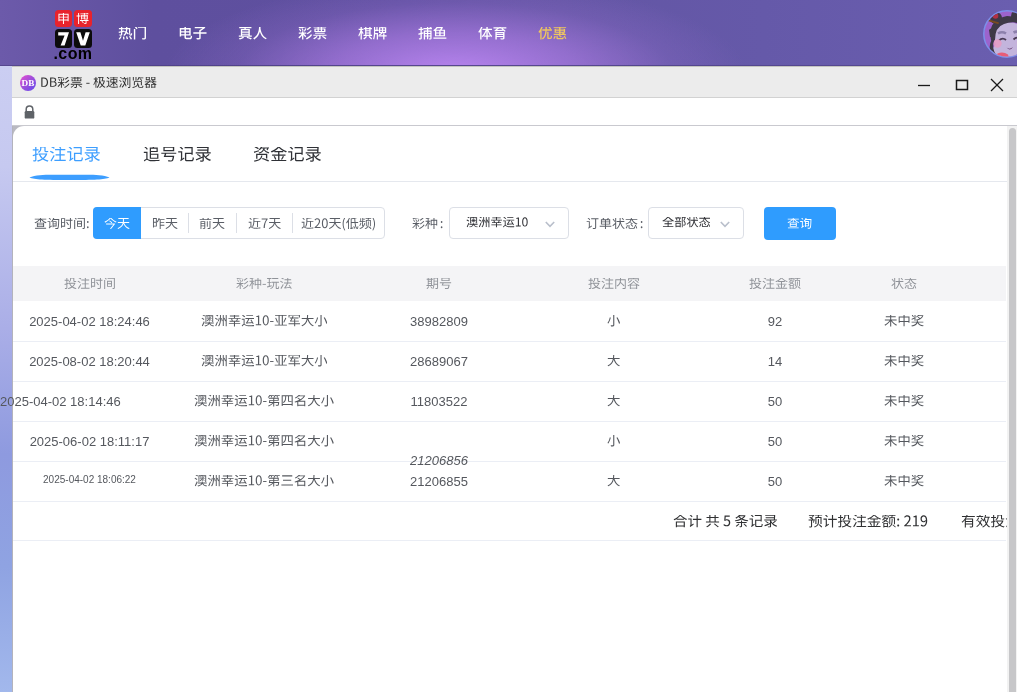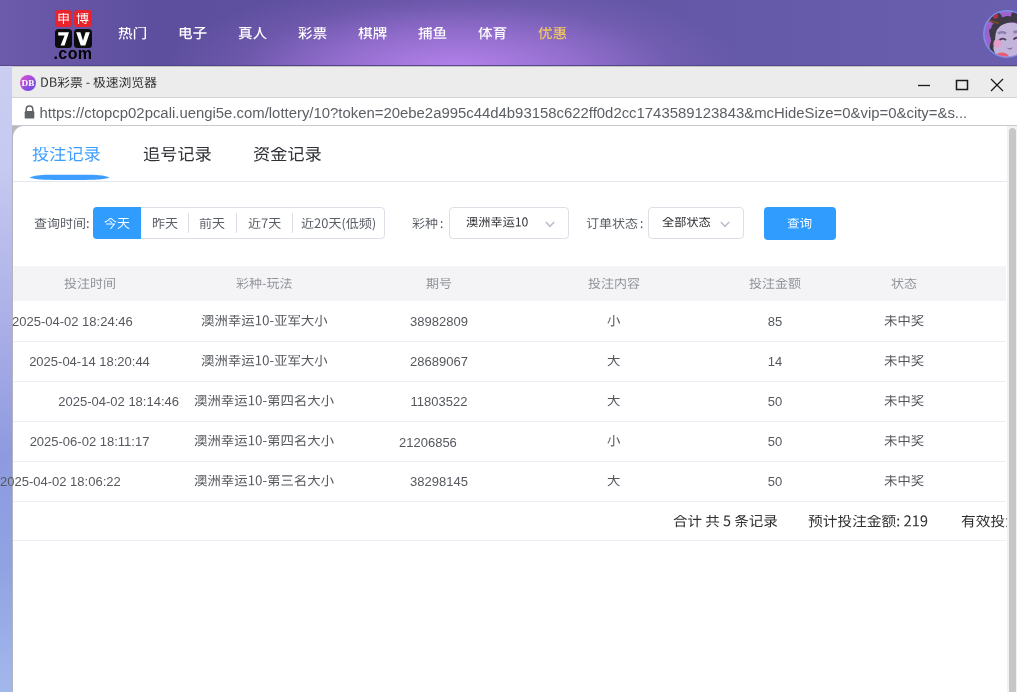--- a/index.html
+++ b/index.html
@@ -253,21 +253,20 @@
 <line x1="6" y1="8.5" x2="18" y2="8.5" stroke="#1a1a1a" stroke-width="1.3"></line>
 <rect x="44.5" y="3.5" width="11" height="9" fill="none" stroke="#1a1a1a" stroke-width="1.5"></rect>
 <line x1="79" y1="2" x2="91" y2="14" stroke="#1a1a1a" stroke-width="1.3"></line>
 <line x1="91" y1="2" x2="79" y2="14" stroke="#1a1a1a" stroke-width="1.3"></line>
 </svg>
     <div class="abs" style="left:12px;top:98px;width:1005px;height:28px;background:#fff;border-bottom:1px solid #C9C9CF;box-sizing:border-box;"></div>
     <svg class="abs" style="left:24px;top:104.5px;" width="11" height="15" viewBox="0 0 11 15">
 <path d="M2.2 6 L2.2 4.2 A3.3 3.3 0 0 1 8.8 4.2 L8.8 6" fill="none" stroke="#5f6368" stroke-width="1.5"></path>
 <rect x="0.7" y="6" width="9.6" height="7.6" rx="1.2" fill="#5f6368"></rect>
 </svg>
-    <div class="abs" style="left:39.5px;top:102px;width:960px;height:22px;font-size:14.9px;line-height:22px;color:#5B5F64;letter-spacing:0px;white-space:nowrap;overflow:hidden;">https://ctopcp02pcali.uengi5e.com/lottery/10?token=20ebe2a995c44d4b93158c622ff0d2cc1743589123843&amp;mcHideSize=0&amp;vip=0&amp;city=&amp;s...</div>
     <div class="abs" style="left:12.6px;top:126px;width:13px;height:13px;background:radial-gradient(circle 14px at 13px 13px,rgba(150,150,158,0) 8px,#97979F 10.5px,#B9B9C1 13px);"></div>
     <div class="abs" style="left:12px;top:126px;width:1.2px;height:566px;background:#B3B3BC;"></div>
     <div class="abs" style="left:13.2px;top:126px;width:1003.8px;height:566px;background:#fff;border-top-left-radius:11px;"></div>
     <div class="abs" style="left:1007px;top:126px;width:10px;height:566px;background:#F2F2F2;"></div>
     <div class="abs" style="left:1008.5px;top:128px;width:7px;height:570px;background:#C7C7C9;border-radius:3.5px;"></div>
     <div style="position:absolute;left:32.00px;top:146.78px;width:68.80px;height:17.20px;">
       <svg style="position:absolute;left:0;top:0;" width="68.80" height="17.20" viewBox="0 0 4000 1000" fill="#3D9EFF">
         <g transform="translate(0,770)">
           <use href="#g28" x="0"></use>
           <use href="#g29" x="1000"></use>
@@ -474,21 +473,21 @@
     </div>
     <div style="position:absolute;left:891.00px;top:278.04px;width:26.00px;height:13.00px;">
       <svg style="position:absolute;left:0;top:0;" width="26.00" height="13.00" viewBox="0 0 2000 1000" fill="#909399">
         <g transform="translate(0,770)">
           <use href="#g61" x="0"></use>
           <use href="#g62" x="1000"></use>
         </g>
       </svg>
     </div>
     <div class="abs" style="left:13.2px;top:341px;width:992.8px;height:1px;background:#EBEEF5;"></div>
-    <div class="abs" style="left:12px;top:313.5px;width:179px;font-size:13px;color:#55585E;">2025-04-02 18:24:46</div>
+    <div class="abs" style="left:0;top:313.5px;width:179px;text-align:center;font-size:13px;color:#55585E;">2025-04-02 18:24:46</div>
     <div style="position:absolute;left:200.64px;top:315.37px;width:126.72px;height:13.40px;">
       <svg style="position:absolute;left:0;top:0;" width="126.72" height="13.40" viewBox="0 0 9457 1000" fill="#55585E">
         <g transform="translate(0,770)">
           <use href="#g54" x="0"></use>
           <use href="#g55" x="1000"></use>
           <use href="#g56" x="2000"></use>
           <use href="#g57" x="3000"></use>
           <use href="#g58" x="4000"></use>
           <use href="#g48" x="4555"></use>
           <use href="#g22" x="5110"></use>
@@ -500,32 +499,32 @@
       </svg>
     </div>
     <div class="abs" style="left:399px;top:313.5px;width:80px;text-align:center;font-size:13px;color:#55585E;">38982809</div>
     <div style="position:absolute;left:607.30px;top:315.37px;width:13.40px;height:13.40px;">
       <svg style="position:absolute;left:0;top:0;" width="13.40" height="13.40" viewBox="0 0 1000 1000" fill="#55585E">
         <g transform="translate(0,770)">
           <use href="#g74" x="0"></use>
         </g>
       </svg>
     </div>
-    <div class="abs" style="left:735px;top:313.5px;width:80px;text-align:center;font-size:13px;color:#55585E;">85</div>
+    <div class="abs" style="left:735px;top:313.5px;width:80px;text-align:center;font-size:13px;color:#55585E;">92</div>
     <div style="position:absolute;left:883.90px;top:315.37px;width:40.20px;height:13.40px;">
       <svg style="position:absolute;left:0;top:0;" width="40.20" height="13.40" viewBox="0 0 3000 1000" fill="#55585E">
         <g transform="translate(0,770)">
           <use href="#g75" x="0"></use>
           <use href="#g76" x="1000"></use>
           <use href="#g77" x="2000"></use>
         </g>
       </svg>
     </div>
     <div class="abs" style="left:13.2px;top:381px;width:992.8px;height:1px;background:#EBEEF5;"></div>
-    <div class="abs" style="left:0;top:353.5px;width:179px;text-align:center;font-size:13px;color:#55585E;">2025-04-14 18:20:44</div>
+    <div class="abs" style="left:0;top:353.5px;width:179px;text-align:center;font-size:13px;color:#55585E;">2025-08-02 18:20:44</div>
     <div style="position:absolute;left:200.64px;top:355.37px;width:126.72px;height:13.40px;">
       <svg style="position:absolute;left:0;top:0;" width="126.72" height="13.40" viewBox="0 0 9457 1000" fill="#55585E">
         <g transform="translate(0,770)">
           <use href="#g54" x="0"></use>
           <use href="#g55" x="1000"></use>
           <use href="#g56" x="2000"></use>
           <use href="#g57" x="3000"></use>
           <use href="#g58" x="4000"></use>
           <use href="#g48" x="4555"></use>
           <use href="#g22" x="5110"></use>
@@ -548,21 +547,21 @@
     <div style="position:absolute;left:883.90px;top:355.37px;width:40.20px;height:13.40px;">
       <svg style="position:absolute;left:0;top:0;" width="40.20" height="13.40" viewBox="0 0 3000 1000" fill="#55585E">
         <g transform="translate(0,770)">
           <use href="#g75" x="0"></use>
           <use href="#g76" x="1000"></use>
           <use href="#g77" x="2000"></use>
         </g>
       </svg>
     </div>
     <div class="abs" style="left:13.2px;top:421px;width:992.8px;height:1px;background:#EBEEF5;"></div>
-    <div class="abs" style="left:0;top:393.5px;width:179px;text-align:right;font-size:13px;color:#55585E;">2025-04-02 18:14:46</div>
+    <div class="abs" style="left:0;top:393.5px;width:179px;text-align:left;font-size:13px;color:#55585E;">2025-04-02 18:14:46</div>
     <div style="position:absolute;left:193.94px;top:395.37px;width:140.12px;height:13.40px;">
       <svg style="position:absolute;left:0;top:0;" width="140.12" height="13.40" viewBox="0 0 10457 1000" fill="#55585E">
         <g transform="translate(0,770)">
           <use href="#g54" x="0"></use>
           <use href="#g55" x="1000"></use>
           <use href="#g56" x="2000"></use>
           <use href="#g57" x="3000"></use>
           <use href="#g58" x="4000"></use>
           <use href="#g48" x="4555"></use>
           <use href="#g22" x="5110"></use>
@@ -605,59 +604,59 @@
           <use href="#g48" x="4555"></use>
           <use href="#g22" x="5110"></use>
           <use href="#g78" x="5457"></use>
           <use href="#g79" x="6457"></use>
           <use href="#g80" x="7457"></use>
           <use href="#g73" x="8457"></use>
           <use href="#g74" x="9457"></use>
         </g>
       </svg>
     </div>
-    <div class="abs" style="left:399px;top:435px;width:80px;font-size:13px;color:#55585E;">21206856</div>
+    <div class="abs" style="left:399px;top:453px;width:80px;text-align:center;font-size:13px;color:#55585E;font-style:italic;">21206856</div>
     <div style="position:absolute;left:607.30px;top:435.37px;width:13.40px;height:13.40px;">
       <svg style="position:absolute;left:0;top:0;" width="13.40" height="13.40" viewBox="0 0 1000 1000" fill="#55585E">
         <g transform="translate(0,770)">
           <use href="#g74" x="0"></use>
         </g>
       </svg>
     </div>
     <div class="abs" style="left:735px;top:433.5px;width:80px;text-align:center;font-size:13px;color:#55585E;">50</div>
     <div style="position:absolute;left:883.90px;top:435.37px;width:40.20px;height:13.40px;">
       <svg style="position:absolute;left:0;top:0;" width="40.20" height="13.40" viewBox="0 0 3000 1000" fill="#55585E">
         <g transform="translate(0,770)">
           <use href="#g75" x="0"></use>
           <use href="#g76" x="1000"></use>
           <use href="#g77" x="2000"></use>
         </g>
       </svg>
     </div>
     <div class="abs" style="left:13.2px;top:501px;width:992.8px;height:1px;background:#EBEEF5;"></div>
-    <div class="abs" style="left:0;top:473.5px;width:179px;font-size:13px;color:#55585E;">2025-04-02 18:06:22</div>
+    <div class="abs" style="left:0;top:473.5px;width:179px;text-align:center;font-size:10px;color:#55585E;">2025-04-02 18:06:22</div>
     <div style="position:absolute;left:193.94px;top:475.37px;width:140.12px;height:13.40px;">
       <svg style="position:absolute;left:0;top:0;" width="140.12" height="13.40" viewBox="0 0 10457 1000" fill="#55585E">
         <g transform="translate(0,770)">
           <use href="#g54" x="0"></use>
           <use href="#g55" x="1000"></use>
           <use href="#g56" x="2000"></use>
           <use href="#g57" x="3000"></use>
           <use href="#g58" x="4000"></use>
           <use href="#g48" x="4555"></use>
           <use href="#g22" x="5110"></use>
           <use href="#g78" x="5457"></use>
           <use href="#g81" x="6457"></use>
           <use href="#g80" x="7457"></use>
           <use href="#g73" x="8457"></use>
           <use href="#g74" x="9457"></use>
         </g>
       </svg>
     </div>
-    <div class="abs" style="left:399px;top:473.5px;width:80px;text-align:center;font-size:13px;color:#55585E;">38298145</div>
+    <div class="abs" style="left:399px;top:473.5px;width:80px;text-align:center;font-size:13px;color:#55585E;">21206855</div>
     <div style="position:absolute;left:607.30px;top:475.37px;width:13.40px;height:13.40px;">
       <svg style="position:absolute;left:0;top:0;" width="13.40" height="13.40" viewBox="0 0 1000 1000" fill="#55585E">
         <g transform="translate(0,770)">
           <use href="#g73" x="0"></use>
         </g>
       </svg>
     </div>
     <div class="abs" style="left:735px;top:473.5px;width:80px;text-align:center;font-size:13px;color:#55585E;">50</div>
     <div style="position:absolute;left:883.90px;top:475.37px;width:40.20px;height:13.40px;">
       <svg style="position:absolute;left:0;top:0;" width="40.20" height="13.40" viewBox="0 0 3000 1000" fill="#55585E">

